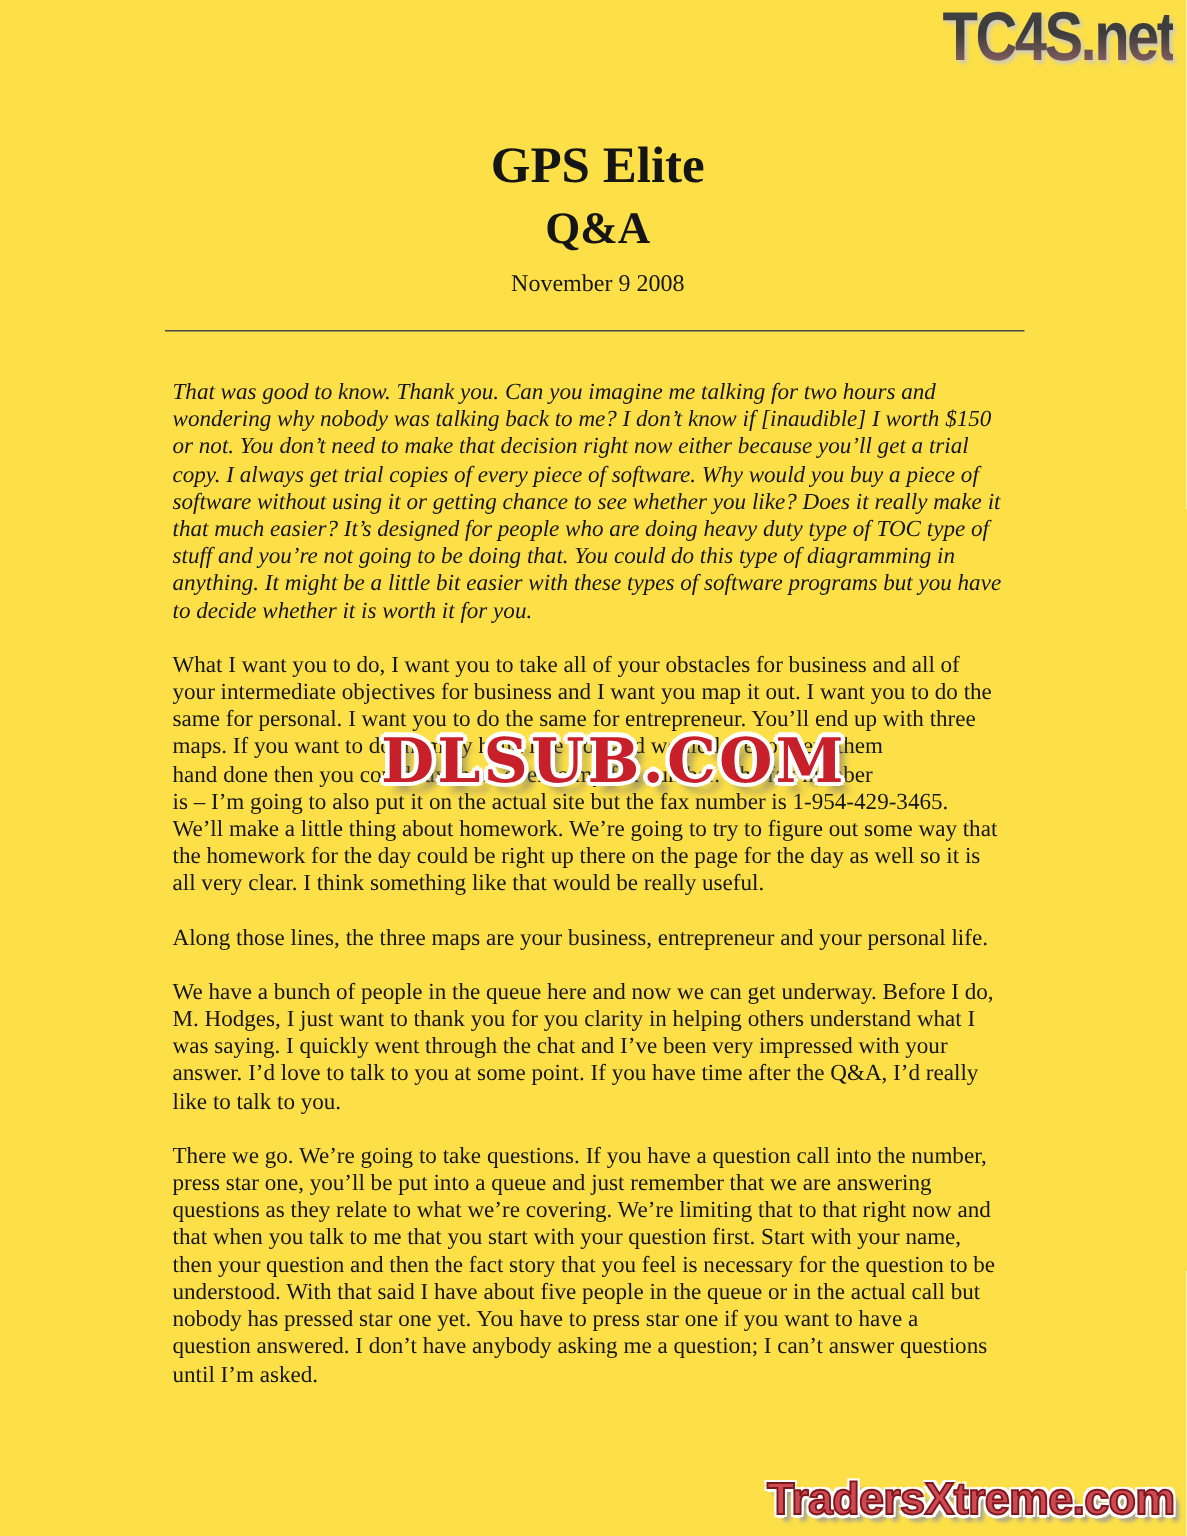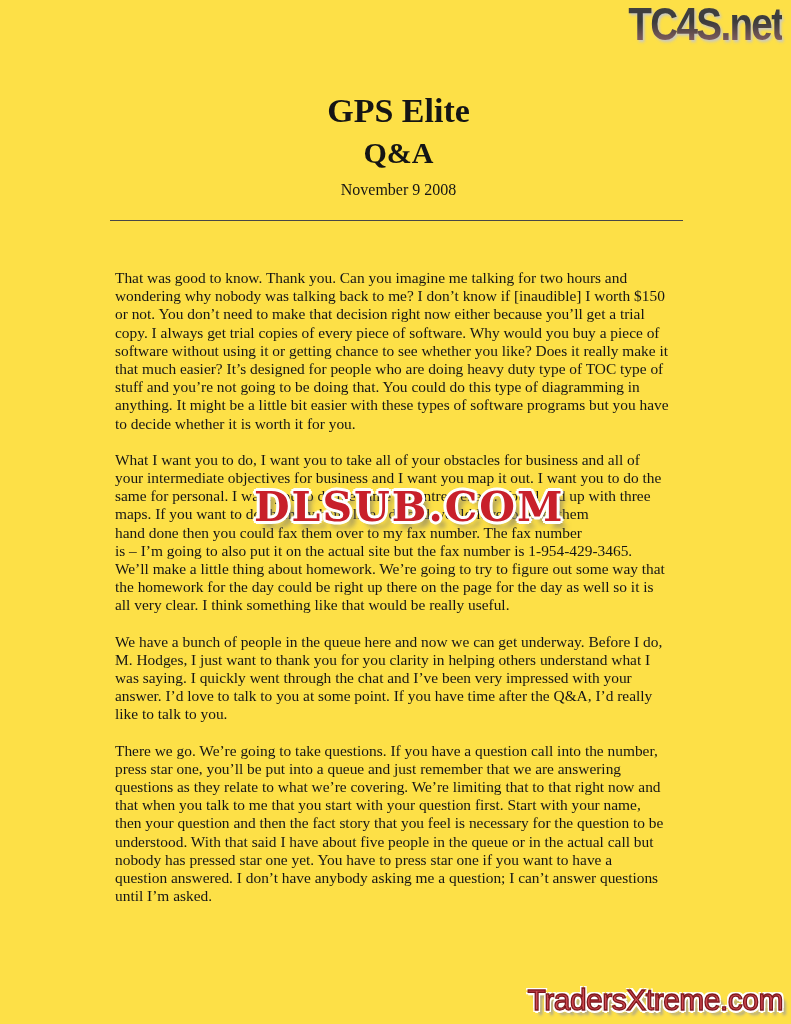--- a/index.html
+++ b/index.html
@@ -50,21 +50,21 @@
     border:none;
     border-top:1px solid #474747;
   }
 
   .para {
     margin:18px 0 0;
     white-space:pre;
     font-size:15.4px;
     line-height:18.2px;
   }
-  .para.first { margin-top:48px; }
+  .para.first { margin-top:32px;font-style:italic; }
 
   
   .watermark {
     position:absolute;
     left:254px;
     top:483px;
     font-family:"DejaVu Serif", serif;
     font-weight:bold;
     font-size:41px;
     line-height:48px;
@@ -77,21 +77,21 @@
       -2px 2px 0 #ffffff, 2px 2px 0 #ffffff,
       6px 7px 5px rgba(110,110,110,0.55);
   }
 
   
   .bottom-logo {
     position:absolute;
     right:8px;
     bottom:8px;
     font-family:"Liberation Sans", sans-serif;
-    font-weight:normal;
+    font-weight:bold;
     font-size:30px;
     line-height:32px;
     letter-spacing:-0.5px;
     color:#cd4a52;
     -webkit-text-stroke:1.3px #7e171c;
     text-shadow:
       -2px -2px 0 #ffffff, 2px -2px 0 #ffffff,
       -2px 2px 0 #ffffff, 2px 2px 0 #ffffff,
       0 3px 0 #ffffff,
       4px 5px 3px #9c9c9c;
@@ -121,20 +121,21 @@
 to decide whether it is worth it for you.</div>
     <div class="para">What I want you to do, I want you to take all of your obstacles for business and all of
 your intermediate objectives for business and I want you map it out. I want you to do the
 same for personal. I want you to do the same for entrepreneur. You’ll end up with three
 maps. If you want to do them by hand like I do and would love to seem them
 hand done then you could fax them over to my fax number. The fax number
 is – I’m going to also put it on the actual site but the fax number is 1-954-429-3465.
 We’ll make a little thing about homework. We’re going to try to figure out some way that
 the homework for the day could be right up there on the page for the day as well so it is
 all very clear. I think something like that would be really useful.</div>
+    <div class="para">Along those lines, the three maps are your business, entrepreneur and your personal life.</div>
     <div class="para">We have a bunch of people in the queue here and now we can get underway. Before I do,
 M. Hodges, I just want to thank you for you clarity in helping others understand what I
 was saying. I quickly went through the chat and I’ve been very impressed with your
 answer. I’d love to talk to you at some point. If you have time after the Q&amp;A, I’d really
 like to talk to you.</div>
     <div class="para">There we go. We’re going to take questions. If you have a question call into the number,
 press star one, you’ll be put into a queue and just remember that we are answering
 questions as they relate to what we’re covering. We’re limiting that to that right now and
 that when you talk to me that you start with your question first. Start with your name,
 then your question and then the fact story that you feel is necessary for the question to be

